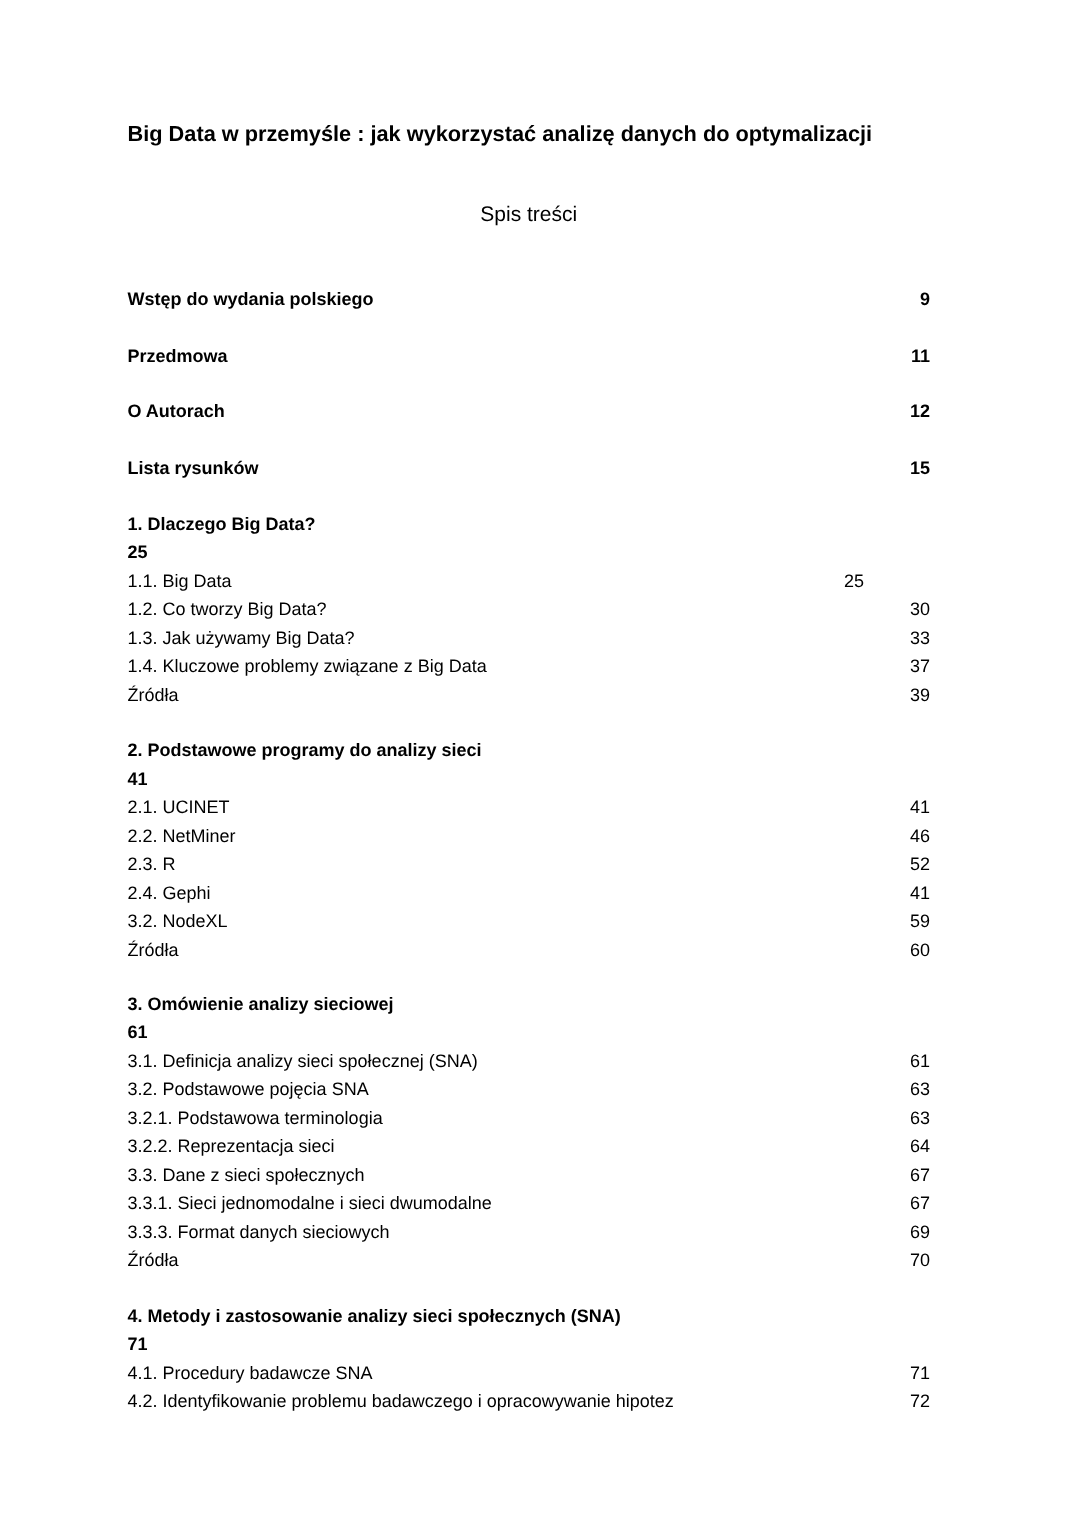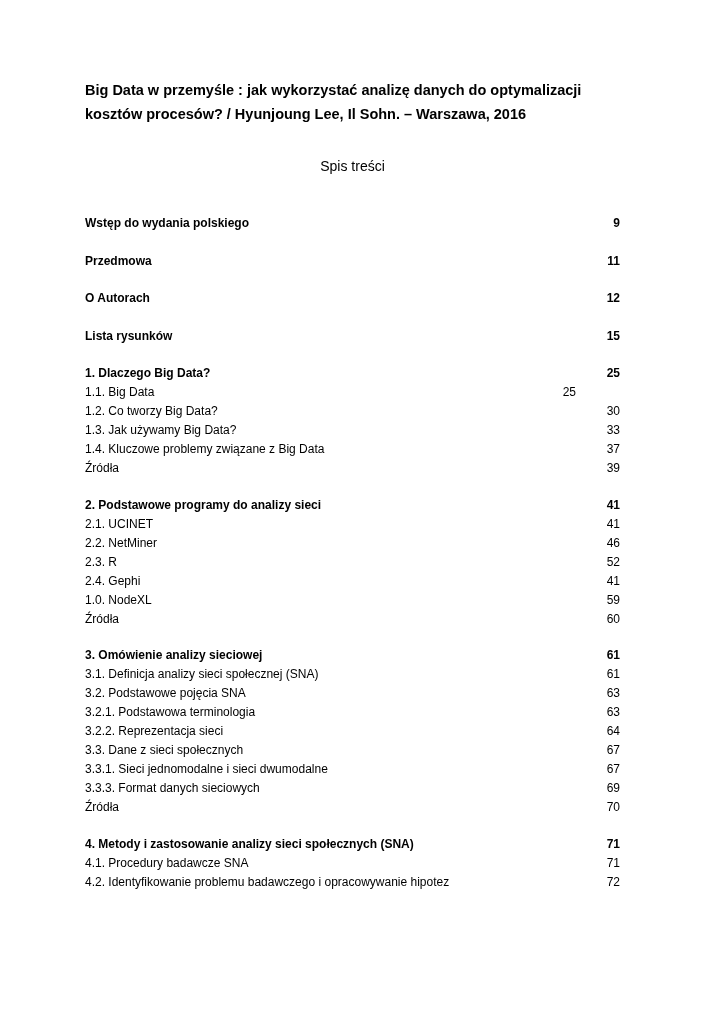--- a/index.html
+++ b/index.html
@@ -43,32 +43,32 @@
   }
   .toc-row .toc-label { white-space: nowrap; padding-right: 12px; }
   .toc-row .toc-page  { white-space: nowrap; }
   .toc-row.front {
     font-weight: bold;
     margin-bottom: 18.5px;
   }
   .toc-row.chapter {
     font-weight: bold;
     margin-top: 17.5px;
+    flex-direction: column;
   }
   .toc-row.inset .toc-page {
     margin-right: 44px;
   }
 </style>
 </head>
 <body>
 
 <main class="page">
   <header class="doc-title">
     <div>Big Data w przemyśle : jak wykorzystać analizę danych do optymalizacji</div>
-    <div>kosztów procesów? / Hyunjoung Lee, Il Sohn. – Warszawa, 2016</div>
   </header>
 
   <h1 class="toc-heading">Spis treści</h1>
 
   <nav class="toc" id="toc-list">
       <div class="toc-row front">
         <span class="toc-label">Wstęp do wydania polskiego</span>
         <span class="toc-page">9</span>
       </div>
       <div class="toc-row front">
@@ -121,21 +121,21 @@
       </div>
       <div class="toc-row item">
         <span class="toc-label">2.3. R</span>
         <span class="toc-page">52</span>
       </div>
       <div class="toc-row item">
         <span class="toc-label">2.4. Gephi</span>
         <span class="toc-page">41</span>
       </div>
       <div class="toc-row item">
-        <span class="toc-label">1.0. NodeXL</span>
+        <span class="toc-label">3.2. NodeXL</span>
         <span class="toc-page">59</span>
       </div>
       <div class="toc-row item">
         <span class="toc-label">Źródła</span>
         <span class="toc-page">60</span>
       </div>
       <div class="toc-row chapter">
         <span class="toc-label">3. Omówienie analizy sieciowej</span>
         <span class="toc-page">61</span>
       </div>

